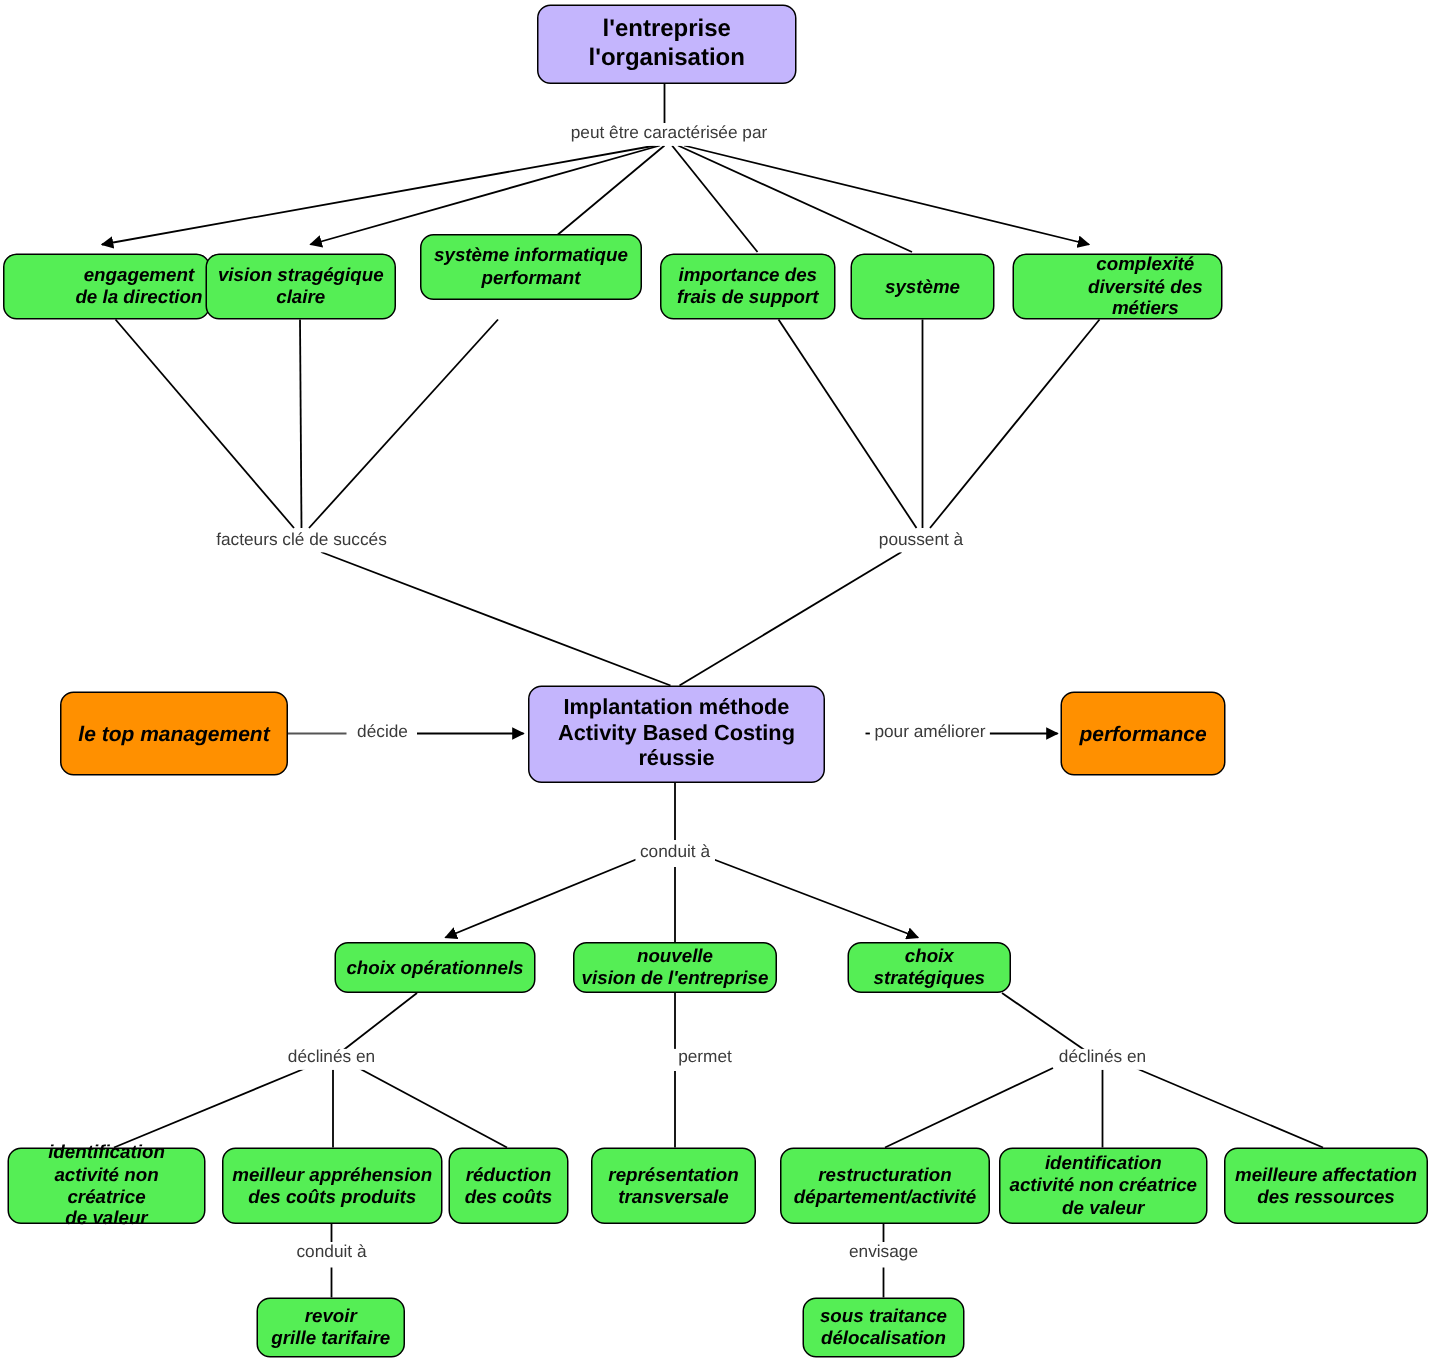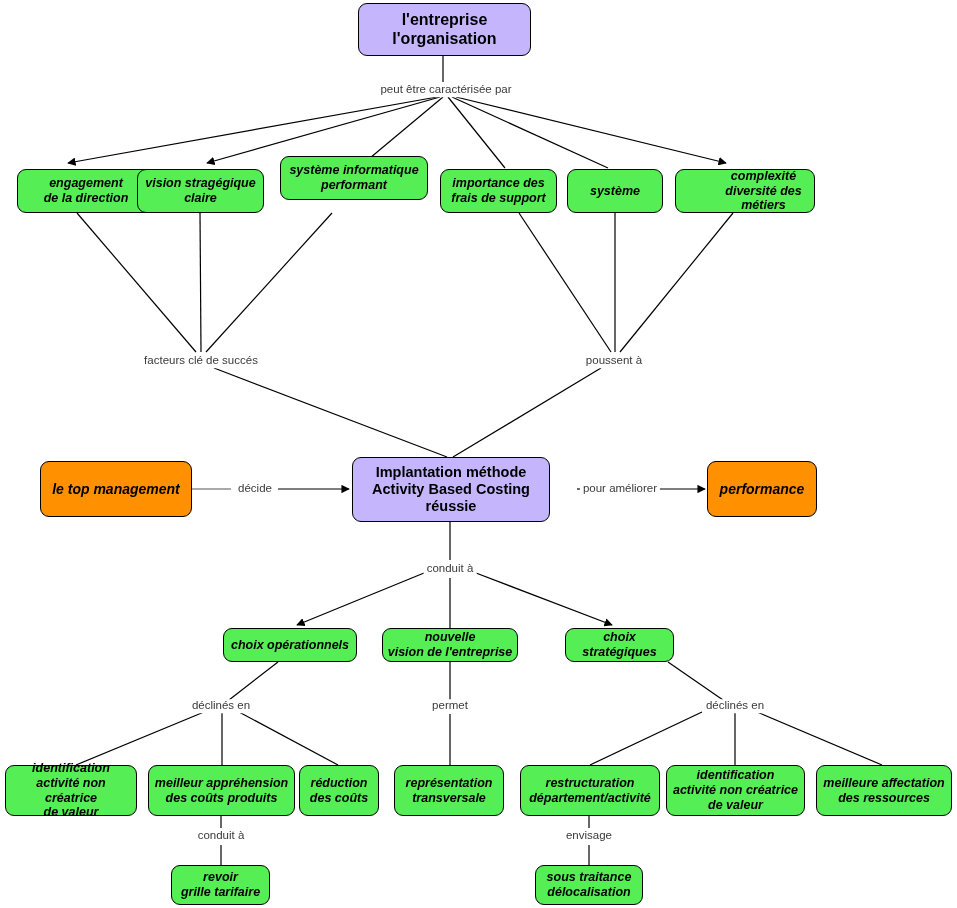--- a/index.html
+++ b/index.html
@@ -135,21 +135,21 @@
     <line x1="589" y1="816" x2="589" y2="828"></line>
     <line x1="589" y1="845" x2="589" y2="865"></line>
   </g>
 </svg>
 
 <div class="node-box node-cream root" style="left:358px; top:3px; width:173px; height:53px;">
   <span class="node-label">l'entreprise
 l'organisation</span>
 </div>
 
-<div class="node-box node-green" style="left:17px; top:169px; width:138px; height:44px;">
+<div class="node-box node-green" style="left:2px; top:169px; width:138px; height:44px;justify-content:flex-end;">
   <span class="node-label">engagement
 de la direction</span>
 </div>
 <div class="node-box node-green" style="left:137px; top:169px; width:127px; height:44px;">
   <span class="node-label">vision stragégique
 claire</span>
 </div>
 <div class="node-box node-green" style="left:280px; top:156px; width:148px; height:44px;">
   <span class="node-label">système informatique
 performant</span>
@@ -229,16 +229,16 @@
 délocalisation</span>
 </div>
 
 <div class="link-label" style="left:446px; top:90px;">peut être caractérisée par</div>
 <div class="link-label" style="left:201px; top:361px;">facteurs clé de succés</div>
 <div class="link-label" style="left:614px; top:361px;">poussent à</div>
 <div class="link-label" style="left:255px; top:489px;">décide</div>
 <div class="link-label" style="left:620px; top:489px;">pour améliorer</div>
 <div class="link-label" style="left:450px; top:569px;">conduit à</div>
 <div class="link-label" style="left:221px; top:706px;">déclinés en</div>
-<div class="link-label" style="left:450px; top:706px;">permet</div>
+<div class="link-label" style="left:470px; top:706px;">permet</div>
 <div class="link-label" style="left:735px; top:706px;">déclinés en</div>
 <div class="link-label" style="left:221px; top:836px;">conduit à</div>
 <div class="link-label" style="left:589px; top:836px;">envisage</div>
 
 </body></html>

